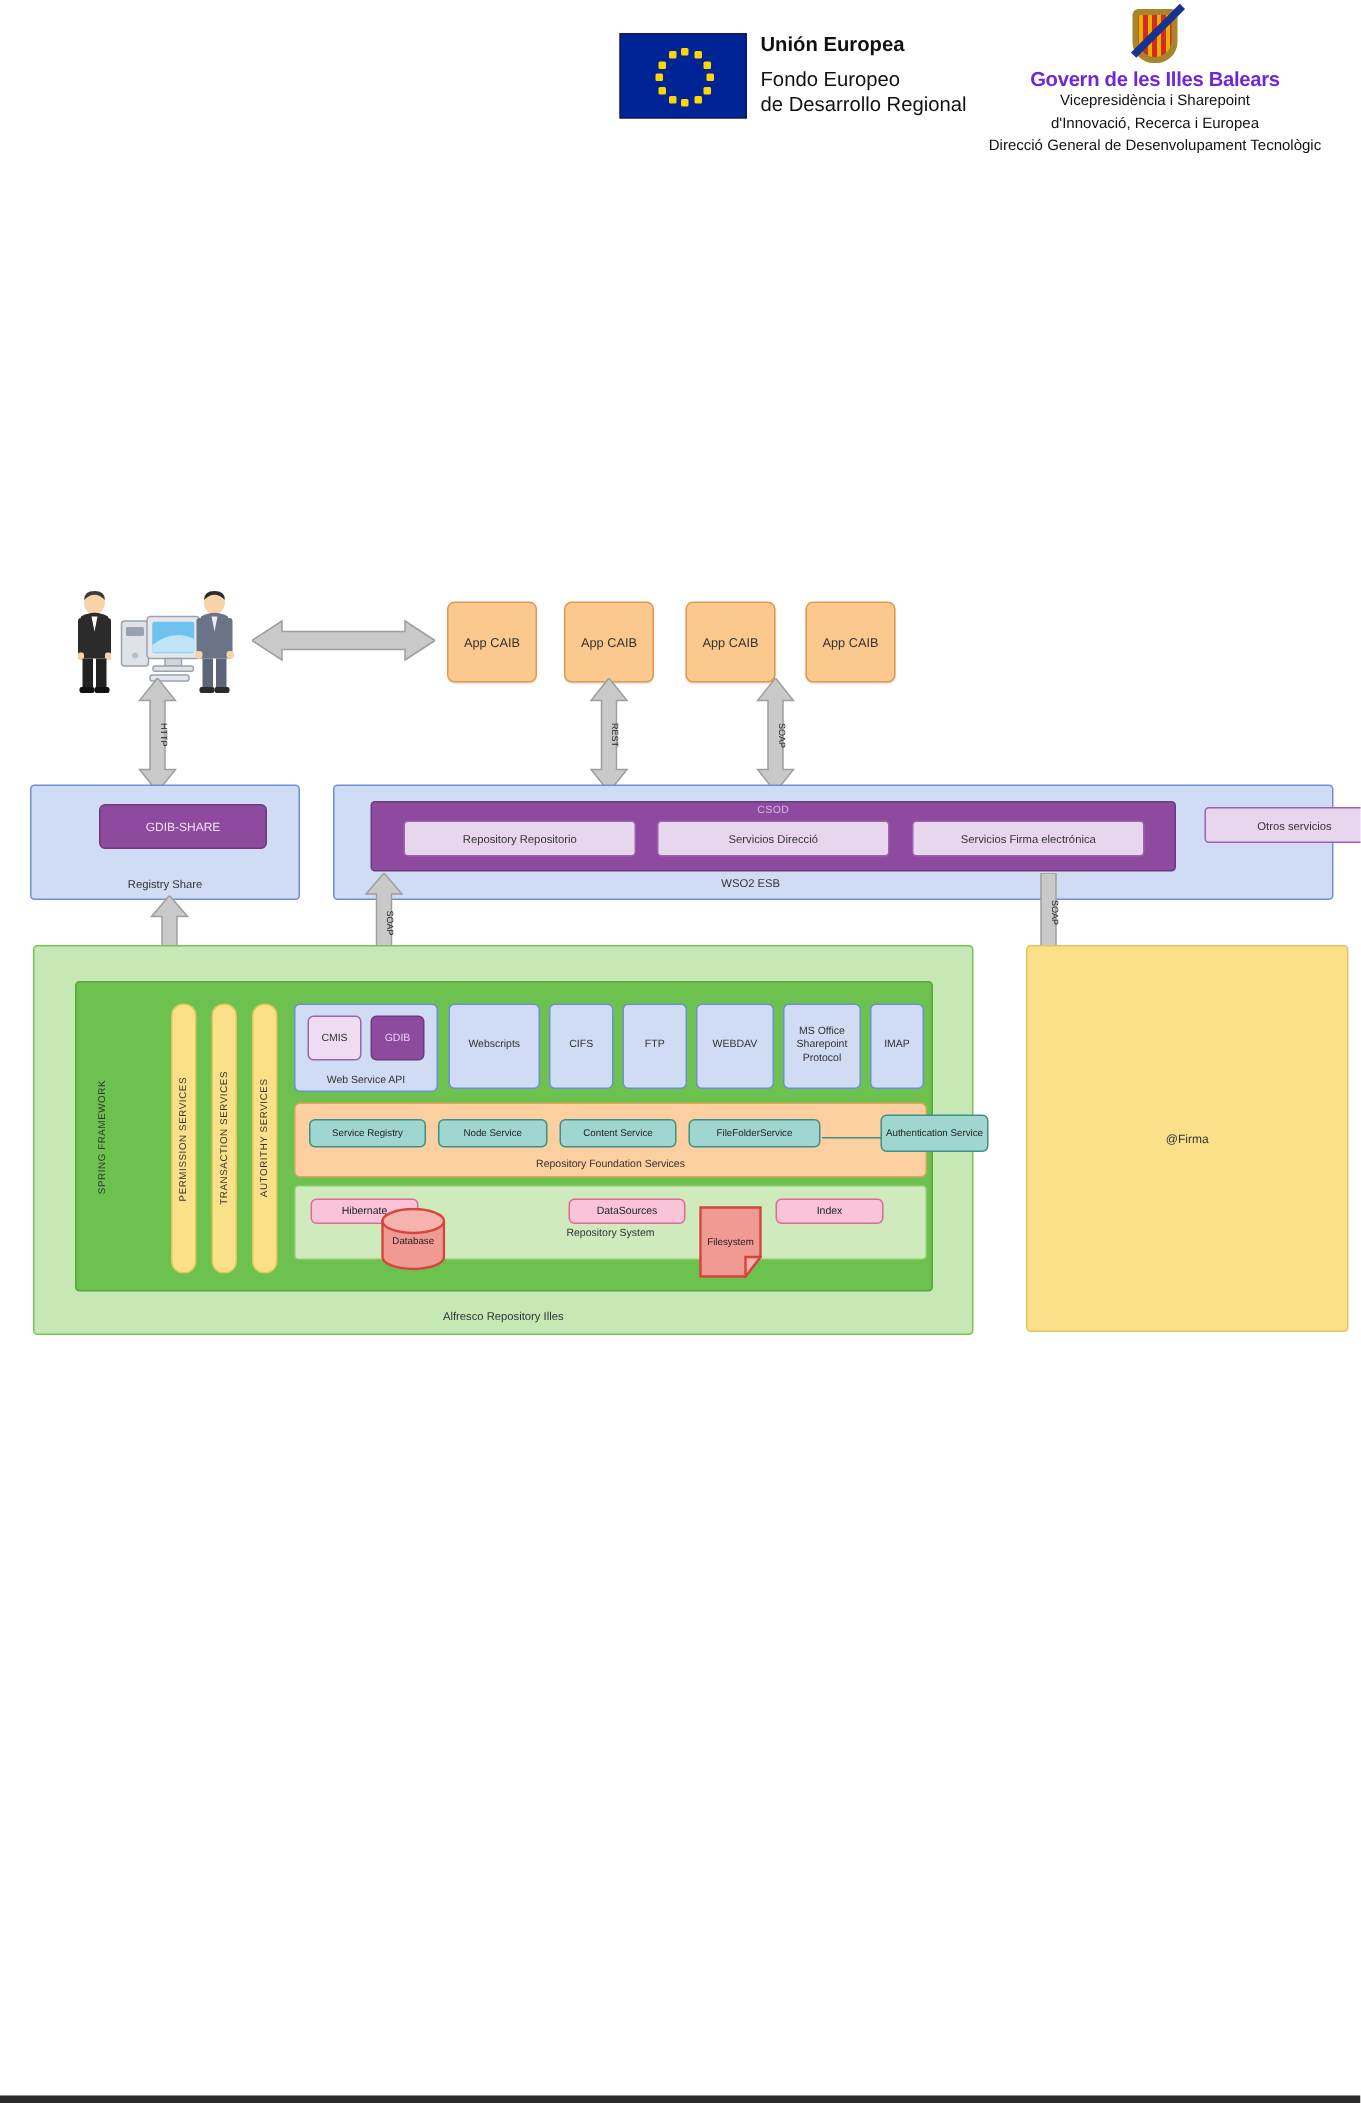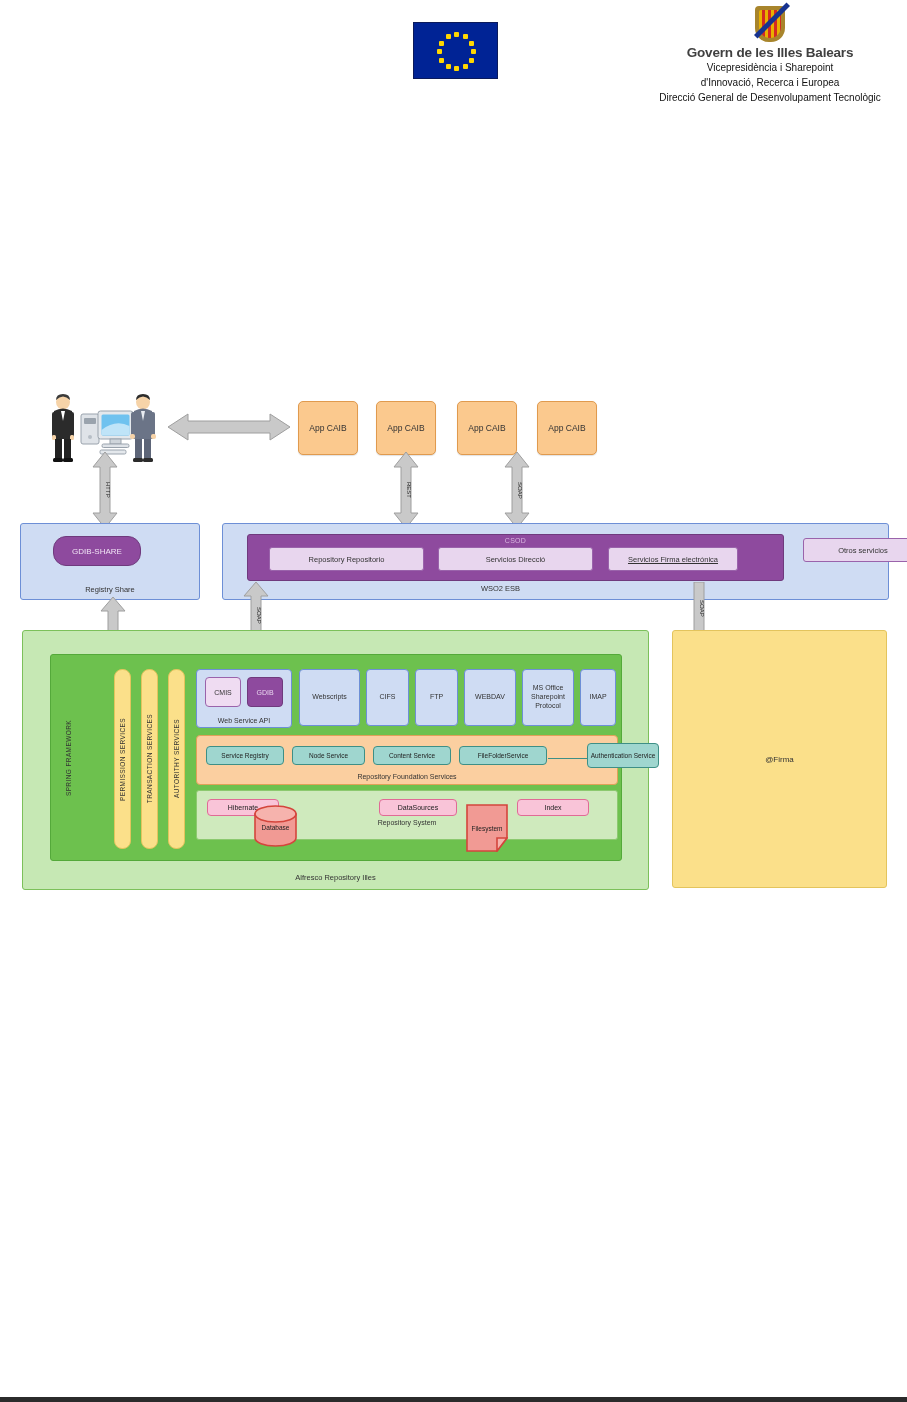--- a/index.html
+++ b/index.html
@@ -18,21 +18,21 @@
 
   #gov-logo{position:absolute;left:650px;top:6px;width:240px;text-align:center;}
   #shield{width:30px;height:36px;margin:0 auto 3px auto;position:relative;}
   #shield .frame{position:absolute;inset:0;background:#a8852c;
      border-radius:4px 4px 14px 14px;}
   #shield .inner{position:absolute;left:4px;top:4px;right:4px;bottom:4px;
      border-radius:2px 2px 11px 11px;overflow:hidden;
      background:repeating-linear-gradient(to right,#e8b000 0 3px,#d42a22 3px 6px);}
   #shield .bend{position:absolute;left:-6px;top:12px;width:46px;height:5px;
      background:#17338f;transform:rotate(-45deg);}
-  #gov-logo .gname{font-weight:bold;font-size:13.5px;color:#404040;letter-spacing:-.2px;text-align:center;}
+  #gov-logo .gname{font-weight:bold;font-size:13.5px;color:#6d28d9;letter-spacing:-.2px;text-align:center;}
   #gov-logo .gsub{font-size:10px;color:#111;line-height:1.5;}
 
   
   #diagram{position:absolute;left:0;top:0;width:907px;height:1402px;}
   .box{position:absolute;box-sizing:border-box;display:flex;
        align-items:center;justify-content:center;text-align:center;}
 
   .appcaib{background:#fbc98e;border:1px solid #e09a4e;border-radius:5px;
            font-size:8.5px;color:#333;box-shadow:0 1px 1px rgba(0,0,0,.12);}
 
@@ -74,21 +74,21 @@
      font-size:6.5px;color:#222;line-height:1.2;}
   .tealline{position:absolute;height:1px;background:#3e8f86;}
 
   .rsys{background:#cfeabd;border:1px solid #8cc96f;border-radius:3px;}
   .rsys-caption{position:absolute;left:0;right:0;top:28px;font-size:7px;
      text-align:center;color:#333;}
   .pinkbox{background:#f9c4d8;border:1px solid #e06a96;border-radius:4px;
      font-size:7px;color:#222;}
 
   .firma{background:#fbe08a;border:1px solid #e3c45d;border-radius:3px;
-     font-size:8px;color:#333;}
+     font-size:8px;color:#333;margin-left:12px;}
 
   
   .arrow{position:absolute;}
   .arrow svg{display:block;}
   .arrow-label{position:absolute;font-size:6px;color:#222;letter-spacing:0;
      writing-mode:vertical-rl;text-align:center;line-height:1.05;}
 
   
   .person{position:absolute;}
   .pc{position:absolute;}
@@ -108,20 +108,25 @@
         <div class="star" style="left: 57px; top: 26px;"></div>
         <div class="star" style="left: 54.7224px; top: 34.5px;"></div>
         <div class="star" style="left: 48.5px; top: 40.7224px;"></div>
         <div class="star" style="left: 40px; top: 43px;"></div>
         <div class="star" style="left: 31.5px; top: 40.7224px;"></div>
         <div class="star" style="left: 25.2776px; top: 34.5px;"></div>
         <div class="star" style="left: 23px; top: 26px;"></div>
         <div class="star" style="left: 25.2776px; top: 17.5px;"></div>
         <div class="star" style="left: 31.5px; top: 11.2776px;"></div>
       </div>
+    <div id="eu-text">
+      <div class="l1">Unión Europea</div>
+      <div class="l2">Fondo Europeo</div>
+      <div class="l3">de Desarrollo Regional</div>
+    </div>
   </div>
 
   <div id="gov-logo">
     <div id="shield">
       <div class="frame"></div>
         <div class="inner"></div>
         <div class="bend"></div>
     </div>
     <div class="gname">Govern de les Illes Balears</div>
     <div class="gsub">Vicepresidència i Sharepoint</div>
@@ -200,30 +205,30 @@
   </div>
 
   <div class="arrow" style="left:504px;top:452px;">
     <svg width="26" height="76" viewBox="0 0 26 76">
       <path d="M13 0 L25 15 L18 15 L18 61 L25 61 L13 76 L1 61 L8 61 L8 15 L1 15 Z" fill="#c9c9c9" stroke="#9e9e9e" stroke-width="1"></path>
     </svg>
     <div class="arrow-label" style="left:7px;top:17px;width:12px;height:42px;">SOAP</div>
   </div>
 
   <div class="bluepanel" style="position:absolute;left:20px;top:523px;width:178px;height:75px;">
-    <div class="box gdibshare" style="left:32px;top:12px;width:88px;height:30px;border-radius:13px;">GDIB-SHARE</div>
+    <div class="box gdibshare" style="left:45px;top:12px;width:112px;height:30px;">GDIB-SHARE</div>
     <div class="panel-caption">Registry Share</div>
   </div>
 
   <div class="bluepanel" style="position:absolute;left:222px;top:523px;width:665px;height:75px;">
     <div class="purplebar" style="position:absolute;left:24px;top:10px;width:535px;height:45px;">
       <div class="purple-title">CSOD</div>
       <div class="box lilacbox" style="left:21px;top:12px;width:155px;height:24px;">Repository Repositorio</div>
       <div class="box lilacbox" style="left:190px;top:12px;width:155px;height:24px;">Servicios Direcció</div>
-      <div class="box lilacbox" style="left:360px;top:12px;width:130px;height:24px;text-decoration:underline;">Servicios Firma electrónica</div>
+      <div class="box lilacbox" style="left:360px;top:12px;width:155px;height:24px;">Servicios Firma electrónica</div>
     </div>
     <div class="box lilacbox" style="left:580px;top:14px;width:120px;height:24px;">Otros servicios</div>
     <div class="panel-caption" style="bottom:6px;left:0;right:110px;">WSO2 ESB</div>
   </div>
 
   <div class="arrow" style="left:100px;top:597px;">
     <svg width="26" height="36" viewBox="0 0 26 36">
       <path d="M13 0 L25 14 L18 14 L18 36 L8 36 L8 14 L1 14 Z" fill="#c9c9c9" stroke="#9e9e9e" stroke-width="1"></path>
     </svg>
   </div>

